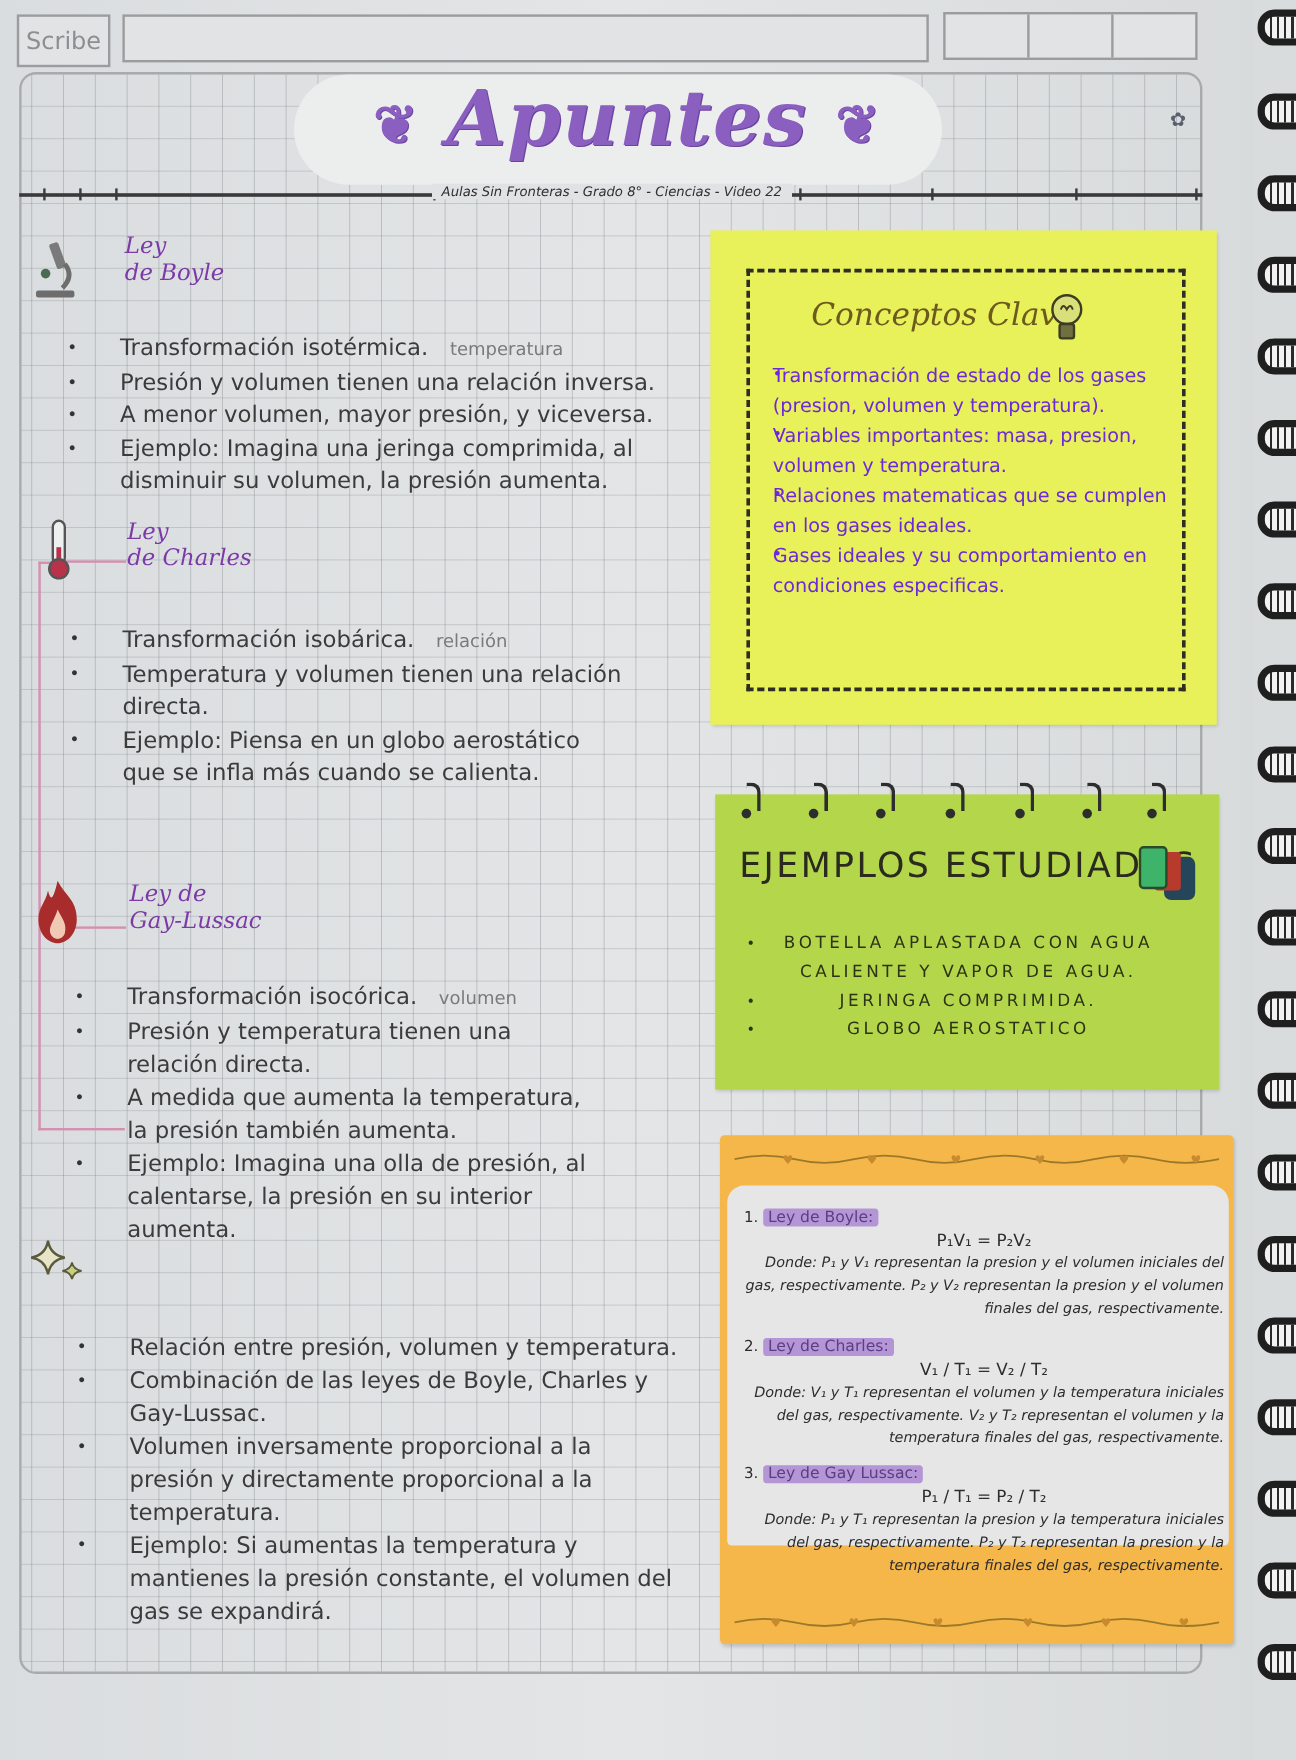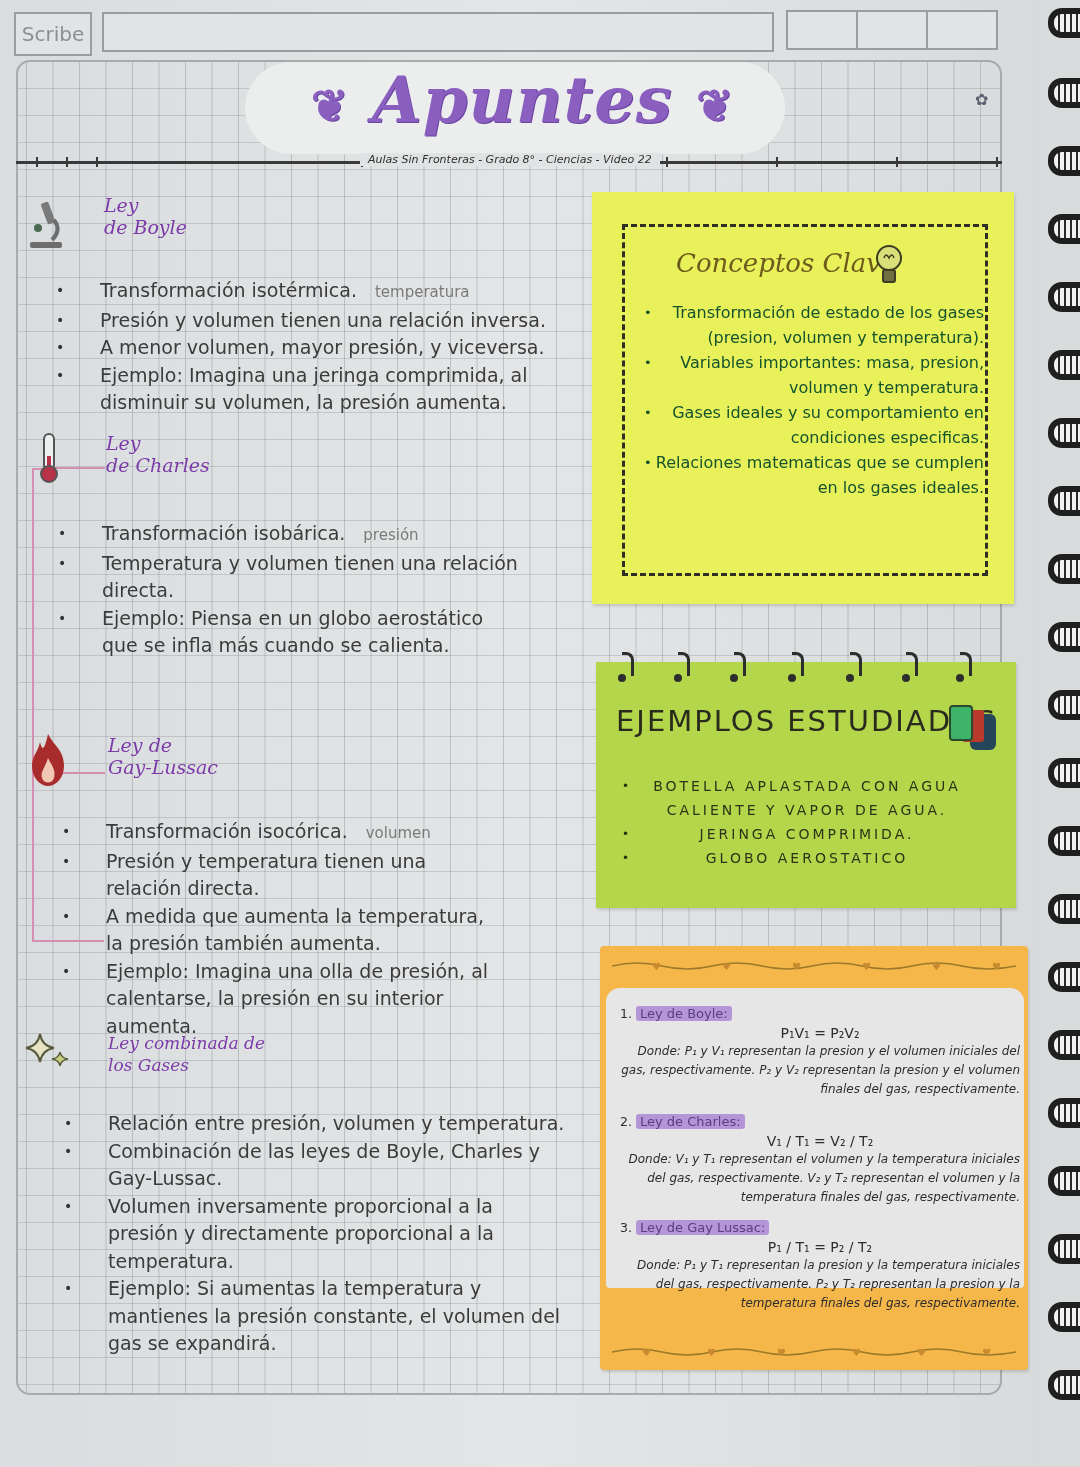--- a/index.html
+++ b/index.html
@@ -94,21 +94,21 @@
     position: absolute; left: 30px; top: 32px; width: 366px; height: 352px;
     border: 3px dashed #2e2e22;
   }
   .concepts-title {
     position: absolute; left: 84px; top: 56px;
     font-family: "DejaVu Serif", serif; font-style: italic; font-size: 26px; color: #6d5a1d;
   }
   .bulb { position: absolute; left: 282px; top: 52px; }
   .concepts-list {
     position: absolute; left: 52px; top: 108px; width: 340px; list-style: none;
-    font-size: 16px; color: #14532d; text-align: right; line-height: 25px;
+    font-size: 16px; color: #6d28d9; text-align: left; line-height: 25px;
   }
   .concepts-list li { position: relative; }
   .concepts-list li::before { content: "•"; position: absolute; left: 0; font-size: 13px; }
 
   .sticky-green {
     position: absolute; left: 596px; top: 662px; width: 420px; height: 246px;
     background: #b4d64a;
     box-shadow: 1px 2px 3px rgba(0,0,0,0.15);
   }
   .hook {
@@ -217,21 +217,21 @@
       <rect x="6" y="2" width="10" height="36" rx="5" fill="#eef0f0" stroke="#555" stroke-width="2"></rect>
       <rect x="9" y="24" width="4" height="16" fill="#b8324a"></rect>
       <circle cx="11" cy="42" r="8" fill="#b8324a" stroke="#555" stroke-width="2"></circle>
     </svg>
   </div>
   <div class="law-head" style="left:106px; top:432px;">
     <div>Ley</div>
     <div>de Charles</div>
   </div>
   <ul class="bullets" style="left:102px; top:520px; width:420px;">
-    <li><span>Transformación isobárica.</span><span class="note">presión</span></li>
+    <li><span>Transformación isobárica.</span><span class="note">relación</span></li>
     <li>Temperatura y volumen tienen una relación directa.</li>
     <li>Ejemplo: Piensa en un globo aerostático que se infla más cuando se calienta.</li>
   </ul>
 
   <div class="law-icon" style="left:28px; top:732px;">
     <svg width="40" height="56" viewBox="0 0 40 56">
       <path d="M20 2 C26 14 36 18 36 34 C36 46 28 54 20 54 C12 54 4 46 4 34 C4 24 10 20 12 10 C14 18 16 20 20 2 Z" fill="#a92c2c"></path>
       <path d="M20 26 C24 34 28 38 26 46 C24 52 16 52 14 46 C12 40 18 34 20 26 Z" fill="#f0c8b4"></path>
     </svg>
   </div>
@@ -244,24 +244,20 @@
     <li>Presión y temperatura tienen una relación directa.</li>
     <li>A medida que aumenta la temperatura, la presión también aumenta.</li>
     <li>Ejemplo: Imagina una olla de presión, al calentarse, la presión en su interior aumenta.</li>
   </ul>
 
   <div class="law-icon" style="left:24px; top:1030px;">
     <svg width="48" height="40" viewBox="0 0 48 40">
       <path d="M16 4 Q18 16 30 18 Q18 20 16 32 Q14 20 2 18 Q14 16 16 4 Z" fill="#e8e4c8" stroke="#5b5b3c" stroke-width="2"></path>
       <path d="M36 22 Q37 28 44 29 Q37 30 36 36 Q35 30 28 29 Q35 28 36 22 Z" fill="#c8d080" stroke="#5b5b3c" stroke-width="1.5"></path>
     </svg>
-  </div>
-  <div class="law-head" style="left:108px; top:1032px; font-size:17px;">
-    <div>Ley combinada de</div>
-    <div>los Gases</div>
   </div>
   <ul class="bullets" style="left:108px; top:1110px; width:460px;">
     <li>Relación entre presión, volumen y temperatura.</li>
     <li>Combinación de las leyes de Boyle, Charles y Gay-Lussac.</li>
     <li>Volumen inversamente proporcional a la presión y directamente proporcional a la temperatura.</li>
     <li>Ejemplo: Si aumentas la temperatura y mantienes la presión constante, el volumen del gas se expandirá.</li>
   </ul>
 
   <div class="sticky-yellow">
     <div class="dashed"></div>
@@ -269,22 +265,22 @@
     <div class="bulb">
       <svg width="30" height="42" viewBox="0 0 30 42">
         <circle cx="15" cy="14" r="12" fill="#d9e07a" stroke="#3d3d22" stroke-width="2"></circle>
         <path d="M10 14 Q12 8 15 14 Q18 8 20 14" stroke="#3d3d22" stroke-width="1.5" fill="none"></path>
         <rect x="9" y="26" width="12" height="12" rx="2" fill="#6f6f40" stroke="#3d3d22" stroke-width="2"></rect>
       </svg>
     </div>
     <ul class="concepts-list">
       <li>Transformación de estado de los gases (presion, volumen y temperatura).</li>
       <li>Variables importantes: masa, presion, volumen y temperatura.</li>
+      <li>Relaciones matematicas que se cumplen en los gases ideales.</li>
       <li>Gases ideales y su comportamiento en condiciones especificas.</li>
-      <li>Relaciones matematicas que se cumplen en los gases ideales.</li>
     </ul>
   </div>
 
   <div class="sticky-green">
     <div class="hook" style="left:26px"></div>
     <div class="hook" style="left:82px"></div>
     <div class="hook" style="left:138px"></div>
     <div class="hook" style="left:196px"></div>
     <div class="hook" style="left:254px"></div>
     <div class="hook" style="left:310px"></div>

